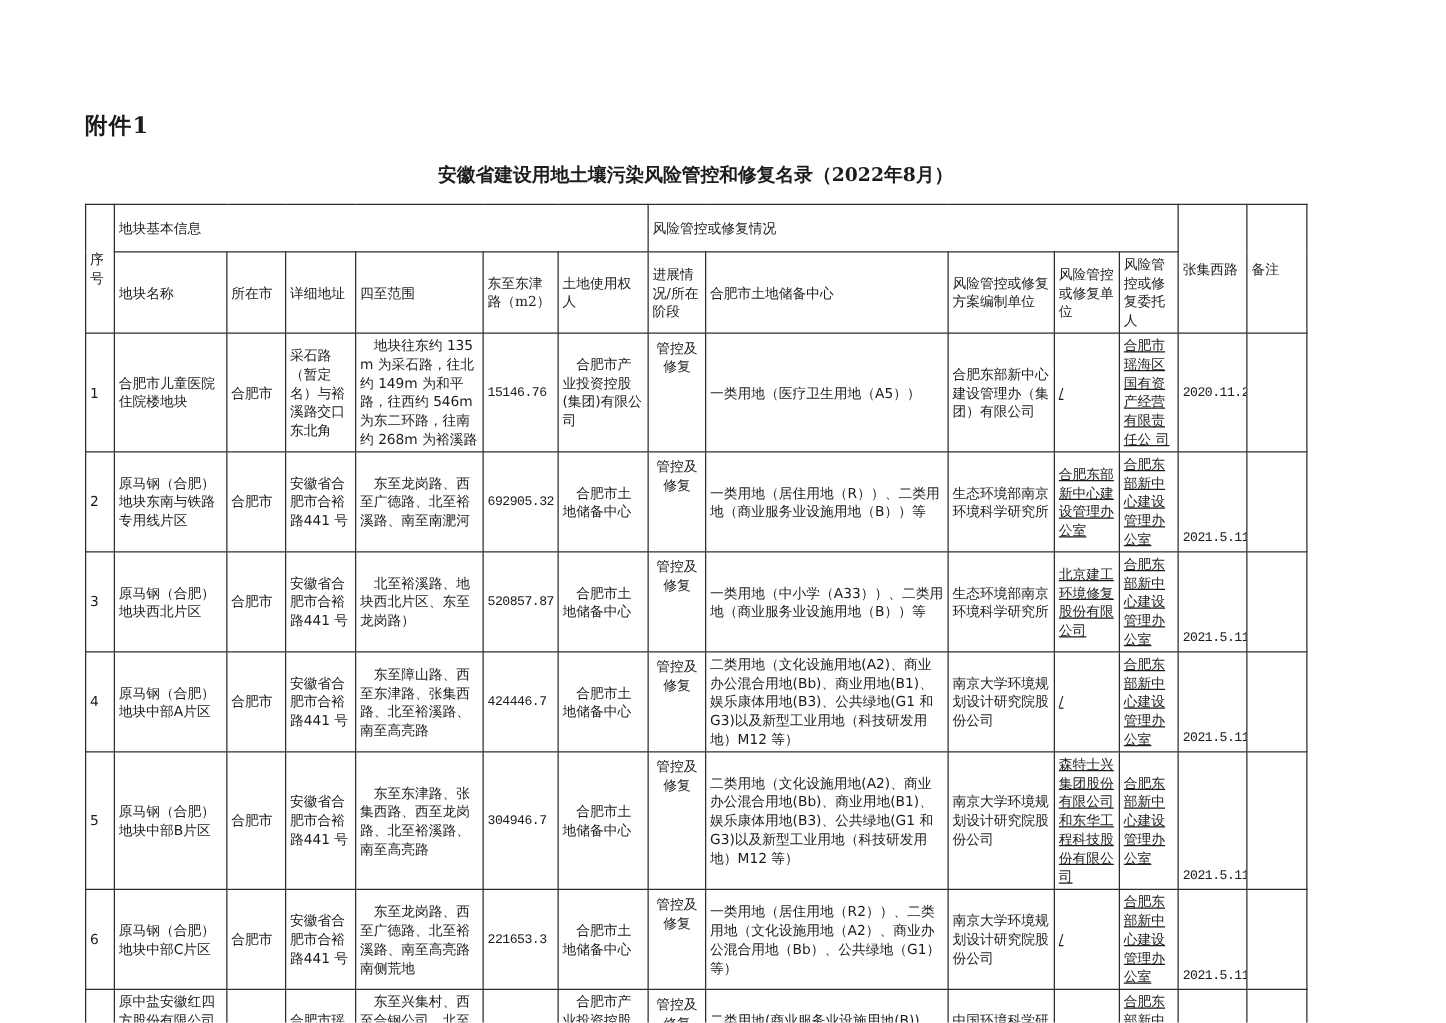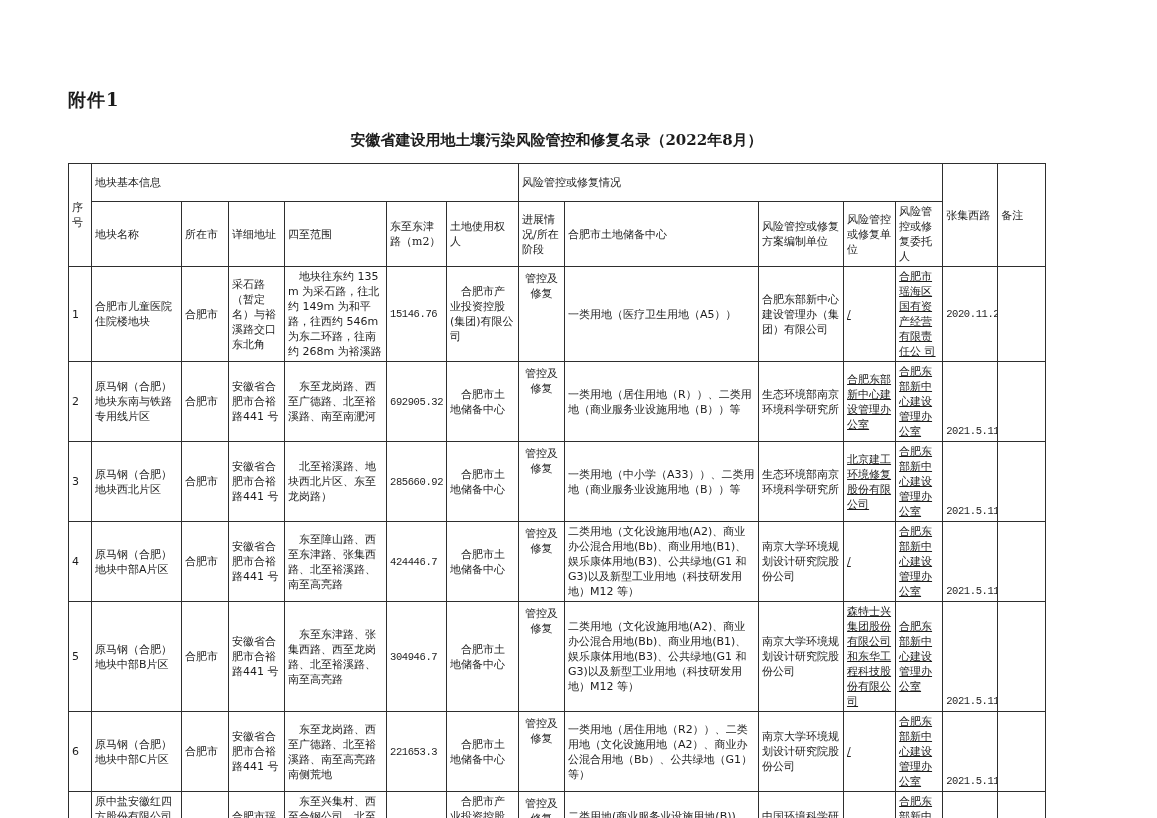--- a/index.html
+++ b/index.html
@@ -127,21 +127,21 @@
         <td class="col-client">合肥东部新中心建设管理办公室</td>
         <td class="col-date"><span class="lat">2021.5.11</span></td>
         <td class="col-remark"></td>
       </tr>
       <tr>
         <td class="col-seq"><span class="lat">3</span></td>
         <td class="col-name">原马钢（合肥）地块西北片区</td>
         <td class="col-city">合肥市</td>
         <td class="col-address">安徽省合肥市合裕路<span class="lat">441</span> 号</td>
         <td class="col-boundary">北至裕溪路、地块西北片区、东至龙岗路）</td>
-        <td class="col-area"><span class="lat">285660.92</span></td>
+        <td class="col-area"><span class="lat">520857.87</span></td>
         <td class="col-owner">合肥市土地储备中心</td>
         <td class="col-stage">管控及修复</td>
         <td class="col-target">一类用地（中小学（<span class="lat">A33</span>））、二类用地（商业服务业设施用地（<span class="lat">B</span>））等</td>
         <td class="col-planner">生态环境部南京环境科学研究所</td>
         <td class="col-remediator">北京建工环境修复股份有限公司</td>
         <td class="col-client">合肥东部新中心建设管理办公室</td>
         <td class="col-date"><span class="lat">2021.5.11</span></td>
         <td class="col-remark"></td>
       </tr>
       <tr>

